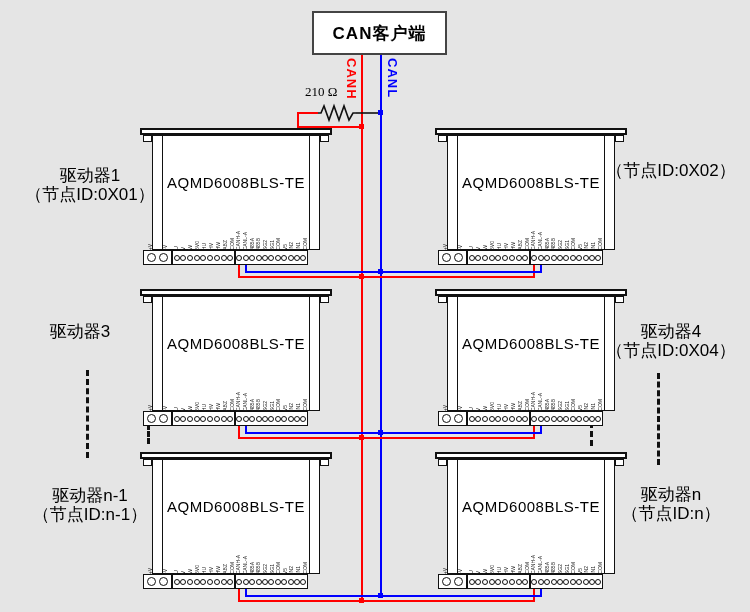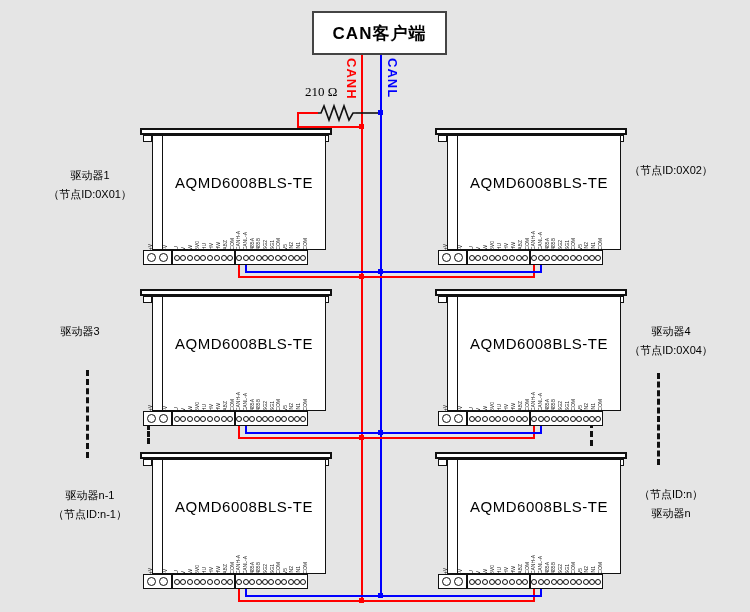--- a/index.html
+++ b/index.html
@@ -35,38 +35,38 @@
   
   .mod{position:absolute;width:192px;height:137px;}
   .mod.d0{left:140px;top:128px;}  .mod.d1{left:435px;top:128px;}
   .mod.d2{left:140px;top:289px;}  .mod.d3{left:435px;top:289px;}
   .mod.d4{left:140px;top:452px;}  .mod.d5{left:435px;top:452px;}
   .cap{position:absolute;left:0;top:0;width:192px;height:7px;border:2px solid #111;background:#fff;}
   .ear{position:absolute;top:7px;width:9px;height:7px;border:1.5px solid #111;background:#fff;}
   .ear.l{left:3px;} .ear.r{right:3px;}
   .rail{position:absolute;top:7px;width:11px;height:115px;border:1.5px solid #111;background:#fff;}
   .rail.l{left:12px;} .rail.r{left:169px;}
-  .bodybox{position:absolute;left:22px;top:7px;width:164px;height:115px;border:1.5px solid #111;background:#fff;}
+  .bodybox{position:absolute;left:22px;top:7px;width:148px;height:115px;border:1.5px solid #111;background:#fff;}
   .model-label{position:absolute;left:0;top:38px;width:100%;text-align:center;
                font-size:15px;letter-spacing:.5px;color:#000;}
   .pins{position:absolute;left:3px;top:94px;width:165px;height:28px;display:flex;}
   .pingroup{display:flex;height:100%;}
   .pg1{width:29px;} .pg2{width:63px;} .pg3{width:73px;}
   .pinlab{flex:1;display:flex;align-items:flex-end;justify-content:center;overflow:visible;}
   .pinlab span{writing-mode:vertical-rl;transform:rotate(180deg);font-size:5px;line-height:6px;
                white-space:nowrap;color:#222;}
   .strip{position:absolute;left:3px;top:122px;width:165px;height:15px;display:flex;}
   .tblock{border:1.5px solid #111;height:15px;display:flex;align-items:center;
           justify-content:space-evenly;background:#fff;}
   .tb1{width:29px;} .tb2{width:63px;} .tb3{width:73px;}
   .pin{border:1px solid #111;border-radius:50%;background:#fff;}
   .pin.big{width:9px;height:9px;} .pin.small{width:6px;height:6px;}
 
   
-  .caption{position:absolute;width:152px;text-align:center;font-size:11px;line-height:19px;}
+  .caption{position:absolute;width:152px;text-align:center;font-size:17px;line-height:19px;}
   .caption.c0{left:14px;top:166px;}  .caption.c1{left:595px;top:161px;}
   .caption.c2{left:4px;top:322px;}  .caption.c3{left:595px;top:322px;}
   .caption.c4{left:14px;top:486px;}  .caption.c5{left:595px;top:485px;}
 
   
   .dots{position:absolute;width:0;border-left:3px dashed #111;}
   .dots-l-long{left:86px;top:370px;height:88px;}
   .dots-l-short{left:147px;top:424px;height:20px;}
   .dots-r-long{left:657px;top:373px;height:92px;}
   .dots-r-short{left:590px;top:422px;height:24px;}
@@ -823,16 +823,16 @@
     </div>
     <div class="caption c3">
       <div>驱动器4</div>
       <div>（节点ID:0X04）</div>
     </div>
     <div class="caption c4">
       <div>驱动器n-1</div>
       <div>（节点ID:n-1）</div>
     </div>
     <div class="caption c5">
+      <div>驱动器n</div>
       <div>（节点ID:n）</div>
-      <div>驱动器n</div>
     </div>
   </div>
 
 </body></html>

